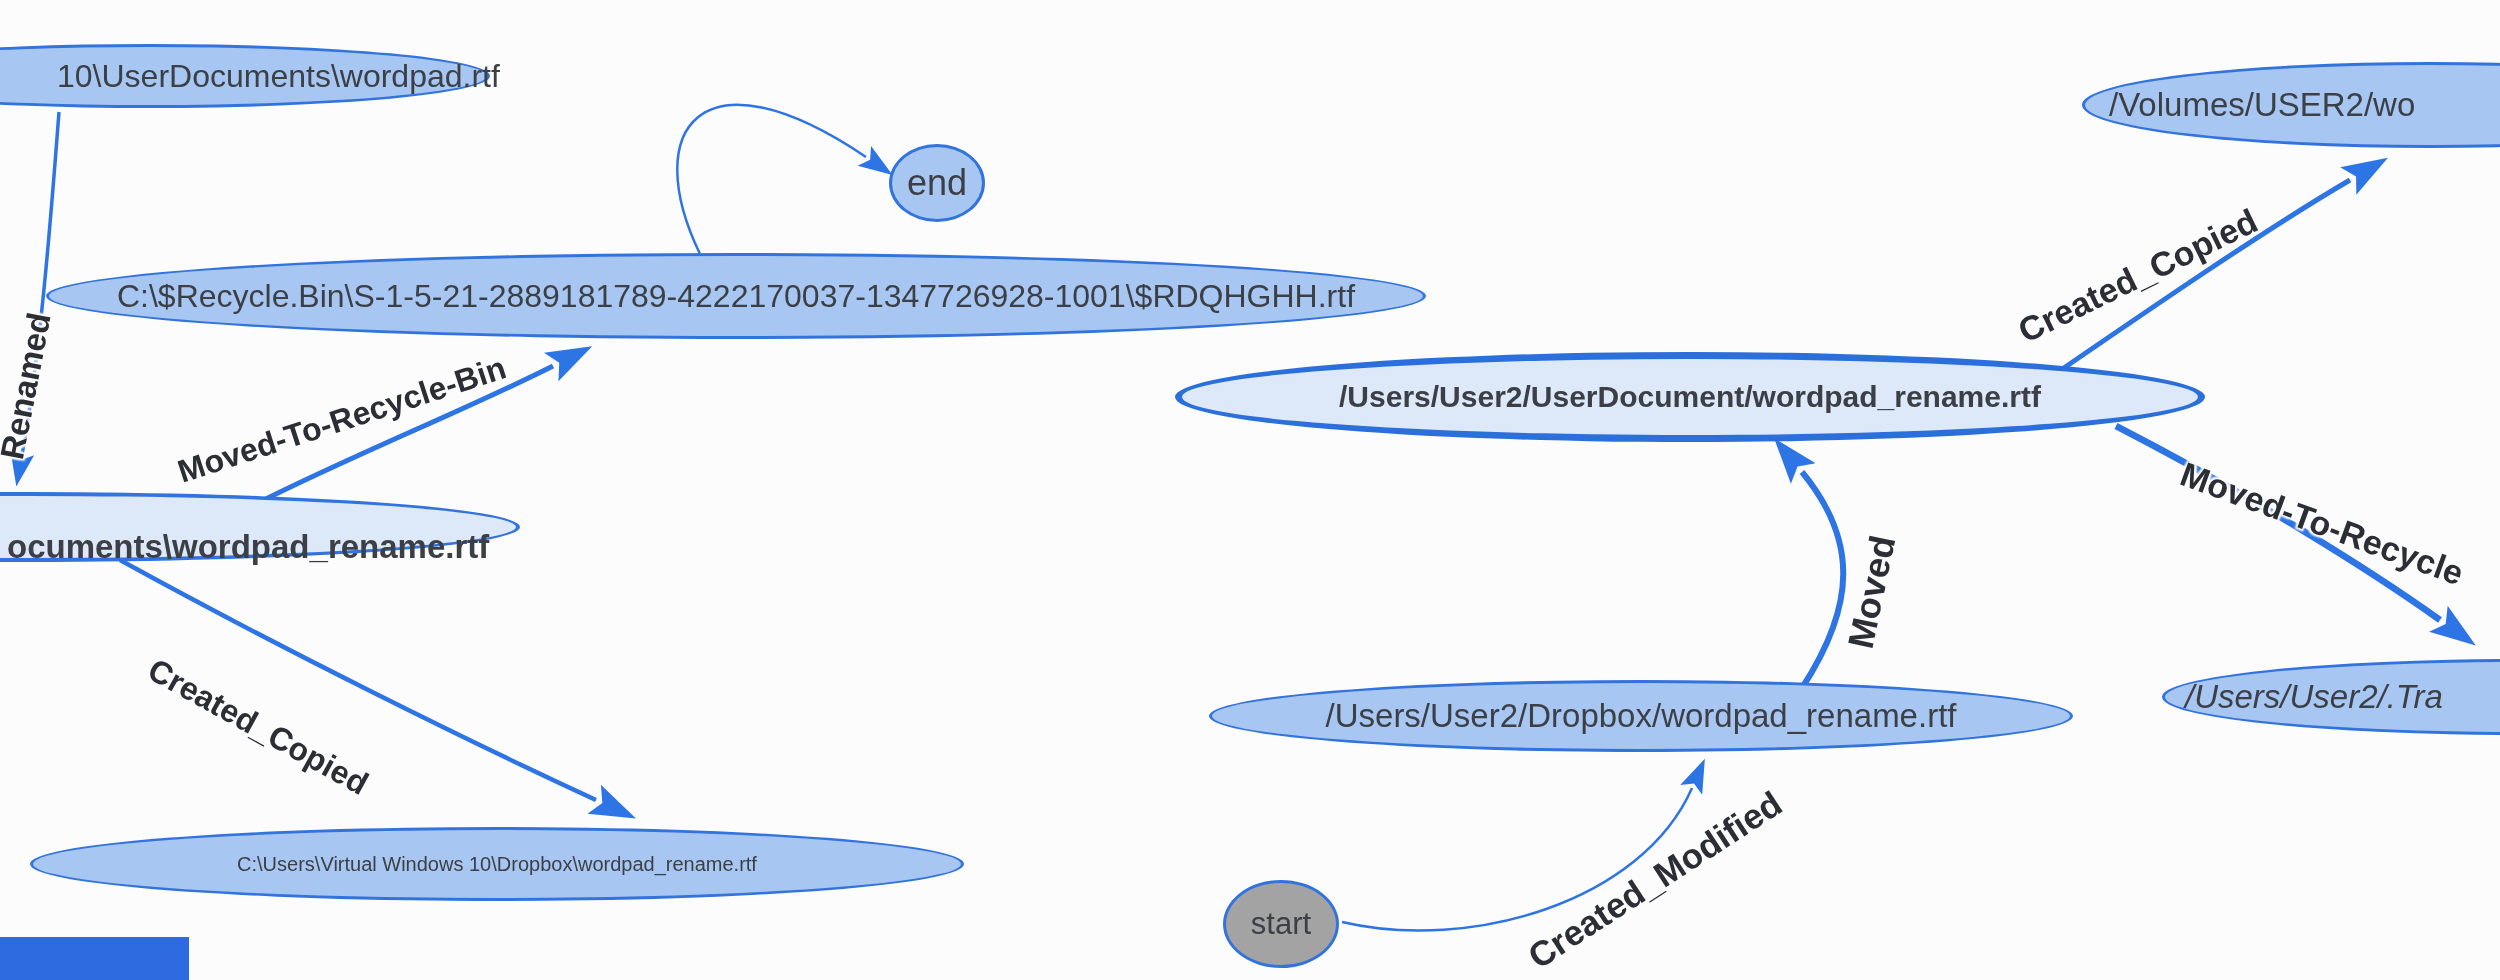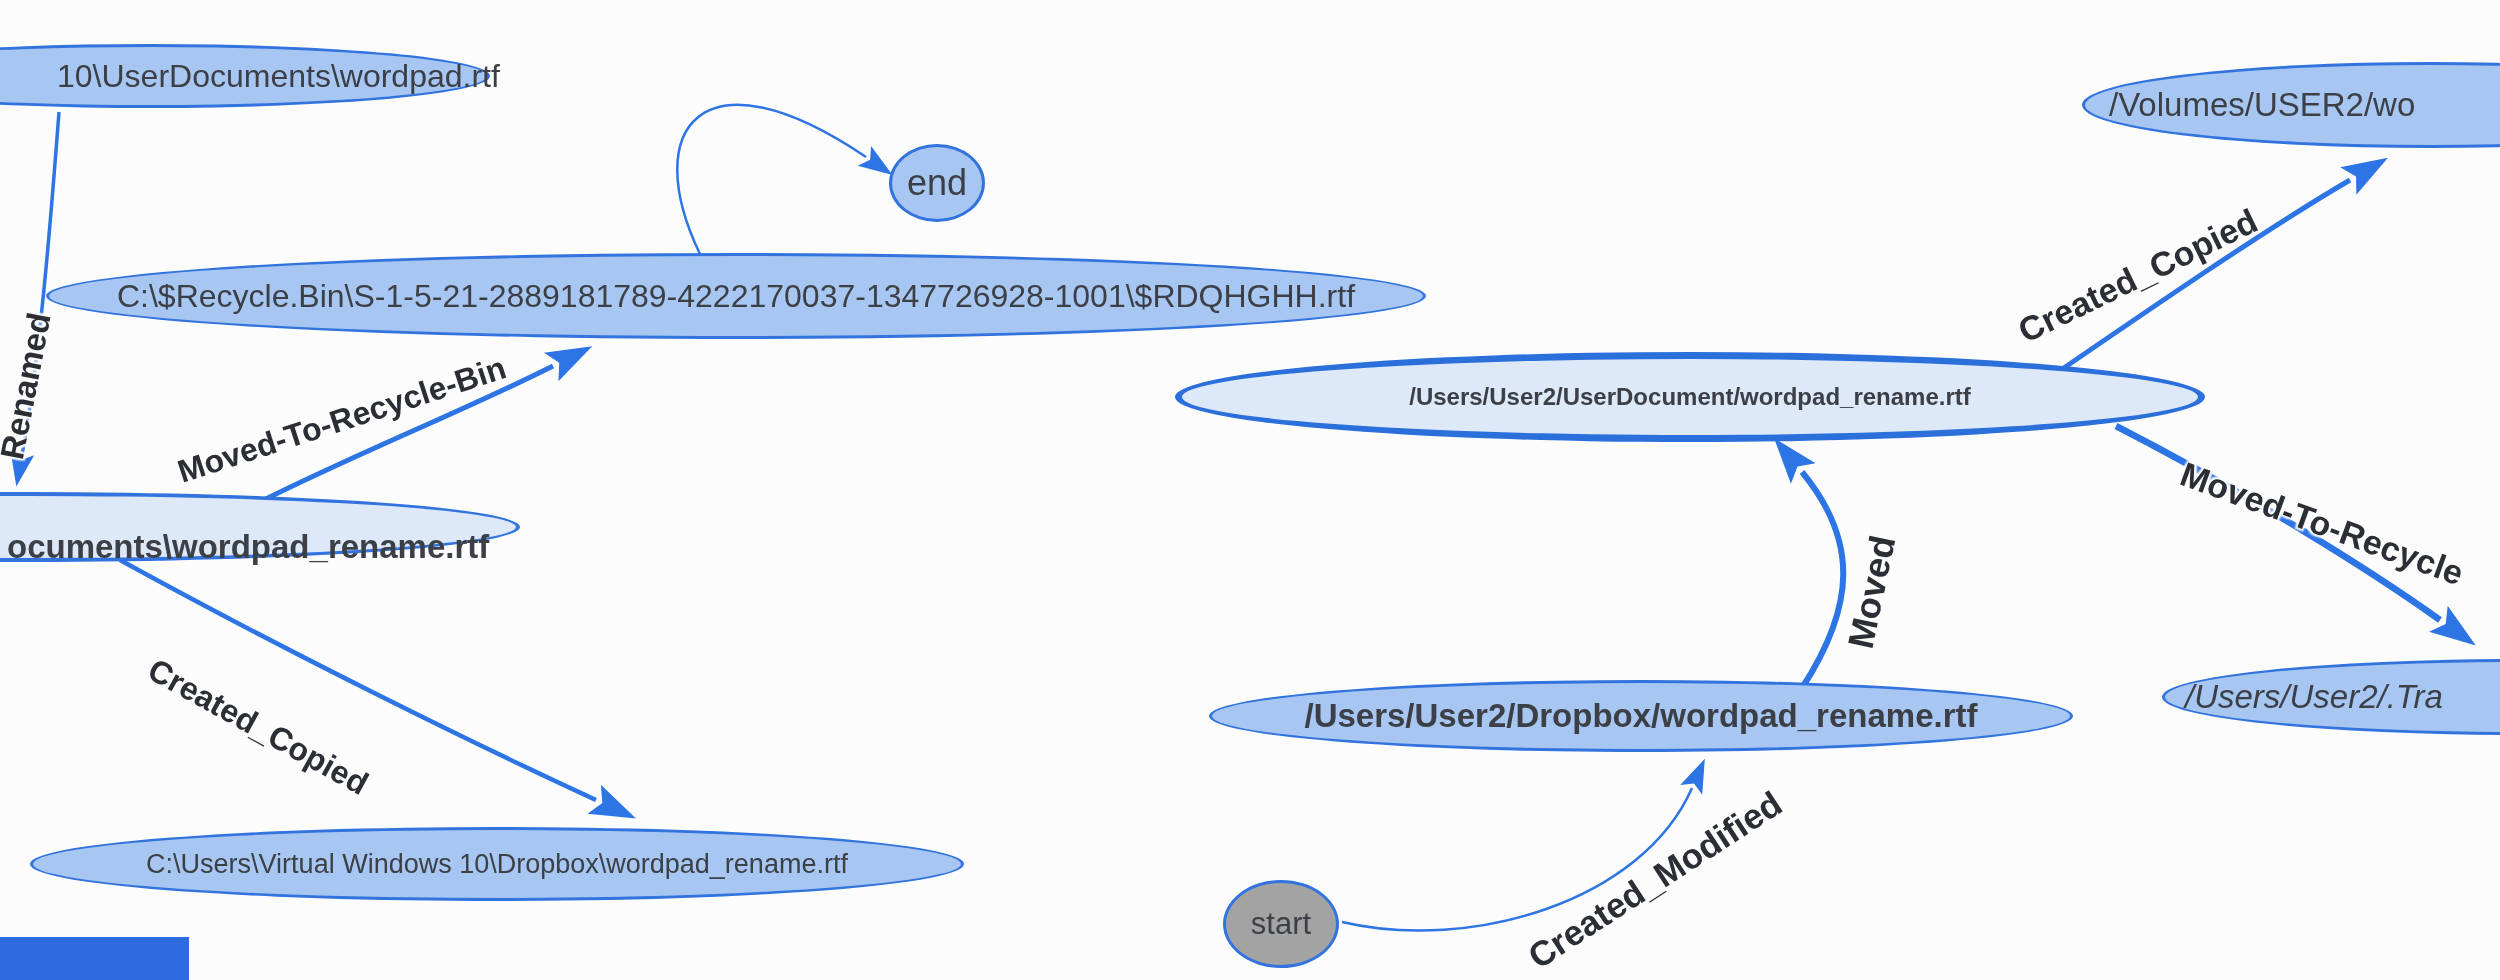--- a/index.html
+++ b/index.html
@@ -58,37 +58,37 @@
 </div>
 
 <div class="node" style="left:46px;top:253px;width:1380px;height:86px;">
   <span>C:\$Recycle.Bin\S-1-5-21-2889181789-4222170037-1347726928-1001\$RDQHGHH.rtf</span>
 </div>
 
 <div class="node hl" style="left:-460px;top:492px;width:980px;height:70px;border-width:4px;font-weight:bold;font-size:33px;">
   <span class="abs-label" style="left:463px;margin-top:20px;">ocuments\wordpad_rename.rtf</span>
 </div>
 
-<div class="node" style="left:30px;top:827px;width:934px;height:74px;font-size:27px;">
+<div class="node" style="left:30px;top:827px;width:934px;height:74px;font-size:20px;">
   <span>C:\Users\Virtual Windows 10\Dropbox\wordpad_rename.rtf</span>
 </div>
 
 <div class="node" style="left:2082px;top:62px;width:696px;height:86px;font-size:33px;">
   <span class="abs-label" style="left:24px;">/Volumes/USER2/wo</span>
 </div>
 
-<div class="node hl" style="left:1175px;top:352px;width:1030px;height:90px;border-width:7px;border-color:#2b6fdb;font-weight:bold;font-size:24px;">
+<div class="node hl" style="left:1175px;top:352px;width:1030px;height:90px;border-width:7px;border-color:#2b6fdb;font-weight:bold;font-size:30px;">
   <span>/Users/User2/UserDocument/wordpad_rename.rtf</span>
 </div>
 
 <div class="node" style="left:2162px;top:659px;width:716px;height:76px;font-size:33px;">
   <span class="abs-label" style="left:20px;font-style:italic;">/Users/User2/.Tra</span>
 </div>
 
-<div class="node" style="left:1209px;top:680px;width:864px;height:72px;font-size:33px;font-weight:bold;">
+<div class="node" style="left:1209px;top:680px;width:864px;height:72px;font-size:33px;">
   <span>/Users/User2/Dropbox/wordpad_rename.rtf</span>
 </div>
 
 <div class="node" style="left:1223px;top:880px;width:116px;height:88px;font-size:31px;background:#a3a3a3;">
   <span>start</span>
 </div>
 
 <div class="elabel" style="left:26px;top:386px;font-size:33px;transform:translate(-50%,-50%) rotate(-79deg);">Renamed</div>
 
 <div class="elabel" style="left:342px;top:420px;font-size:32px;transform:translate(-50%,-50%) rotate(-18deg);">Moved-To-Recycle-Bin</div>

